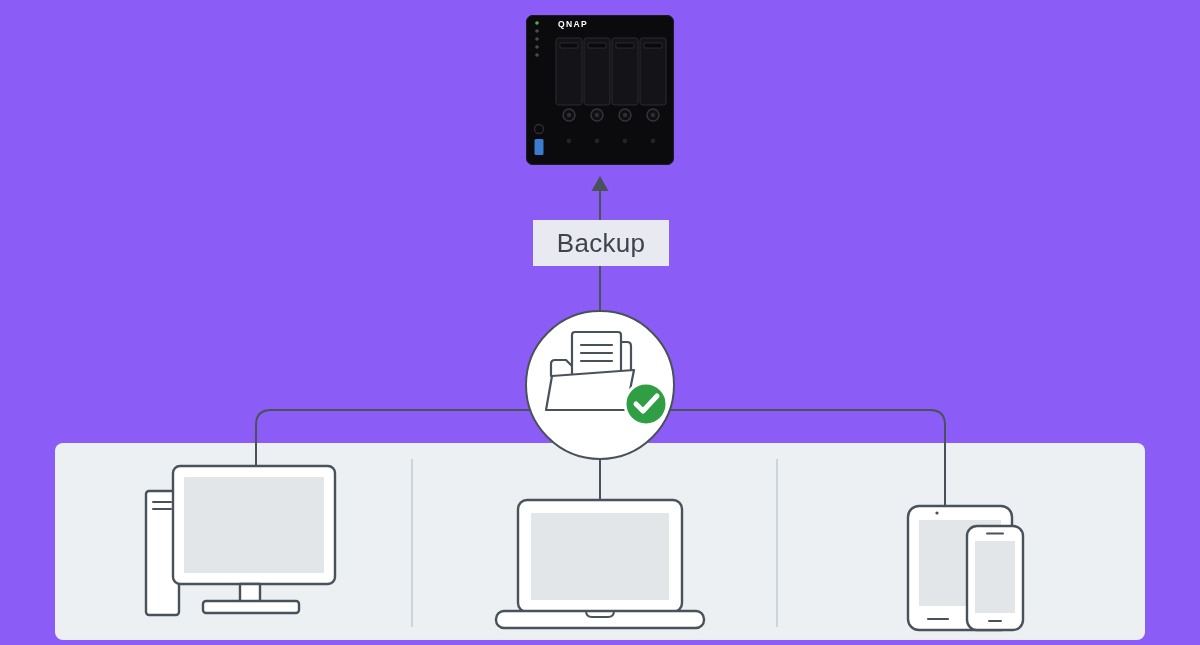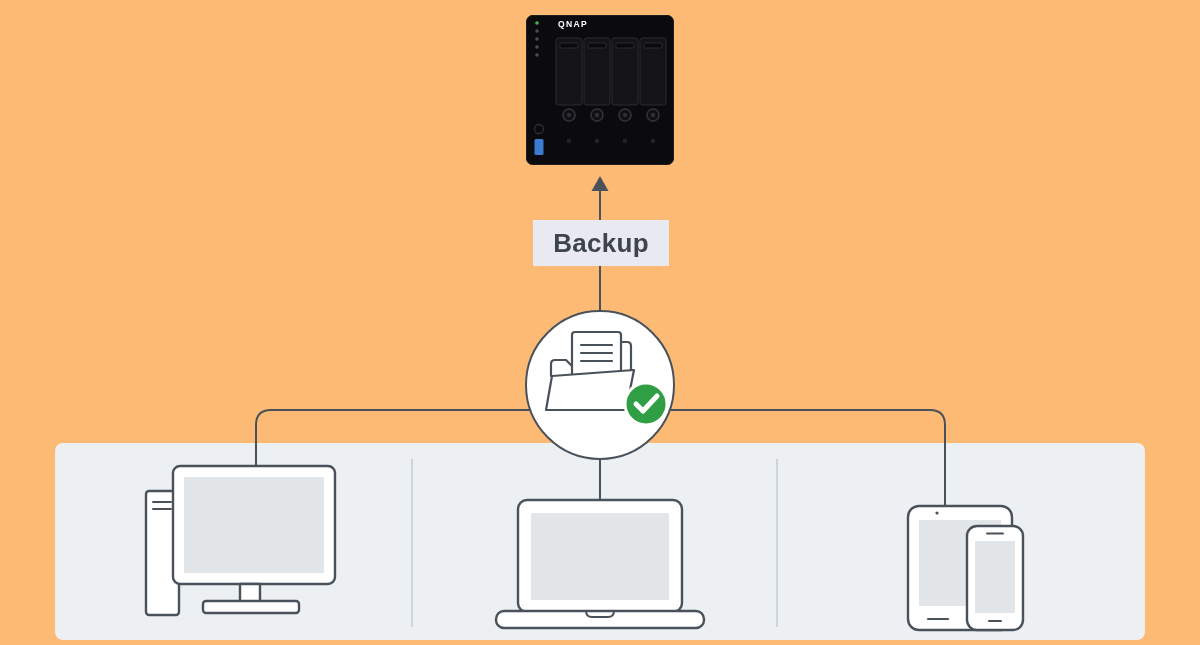--- a/index.html
+++ b/index.html
@@ -5,38 +5,38 @@
   html, body {
     margin: 0;
     padding: 0;
     background: #ffffff;
     font-family: "Liberation Sans", sans-serif;
   }
   .stage {
     position: relative;
     width: 1200px;
     height: 645px;
-    background: #fdba74;
+    background: #8b5cf6;
     overflow: hidden;
   }
   .stage svg {
     position: absolute;
     left: 0;
     top: 0;
   }
   .backup-label {
     position: absolute;
     left: 533px;
     top: 220px;
     width: 136px;
     height: 46px;
     background: #e9e9f1;
     color: #3d444c;
     font-size: 26px;
-    font-weight: 700;
+    font-weight: 400;
     letter-spacing: 0.3px;
     display: flex;
     align-items: center;
     justify-content: center;
     user-select: none;
   }
   .nas-brand-text {
     font-family: "Liberation Sans", sans-serif;
     font-size: 8.5px;
     font-weight: bold;

